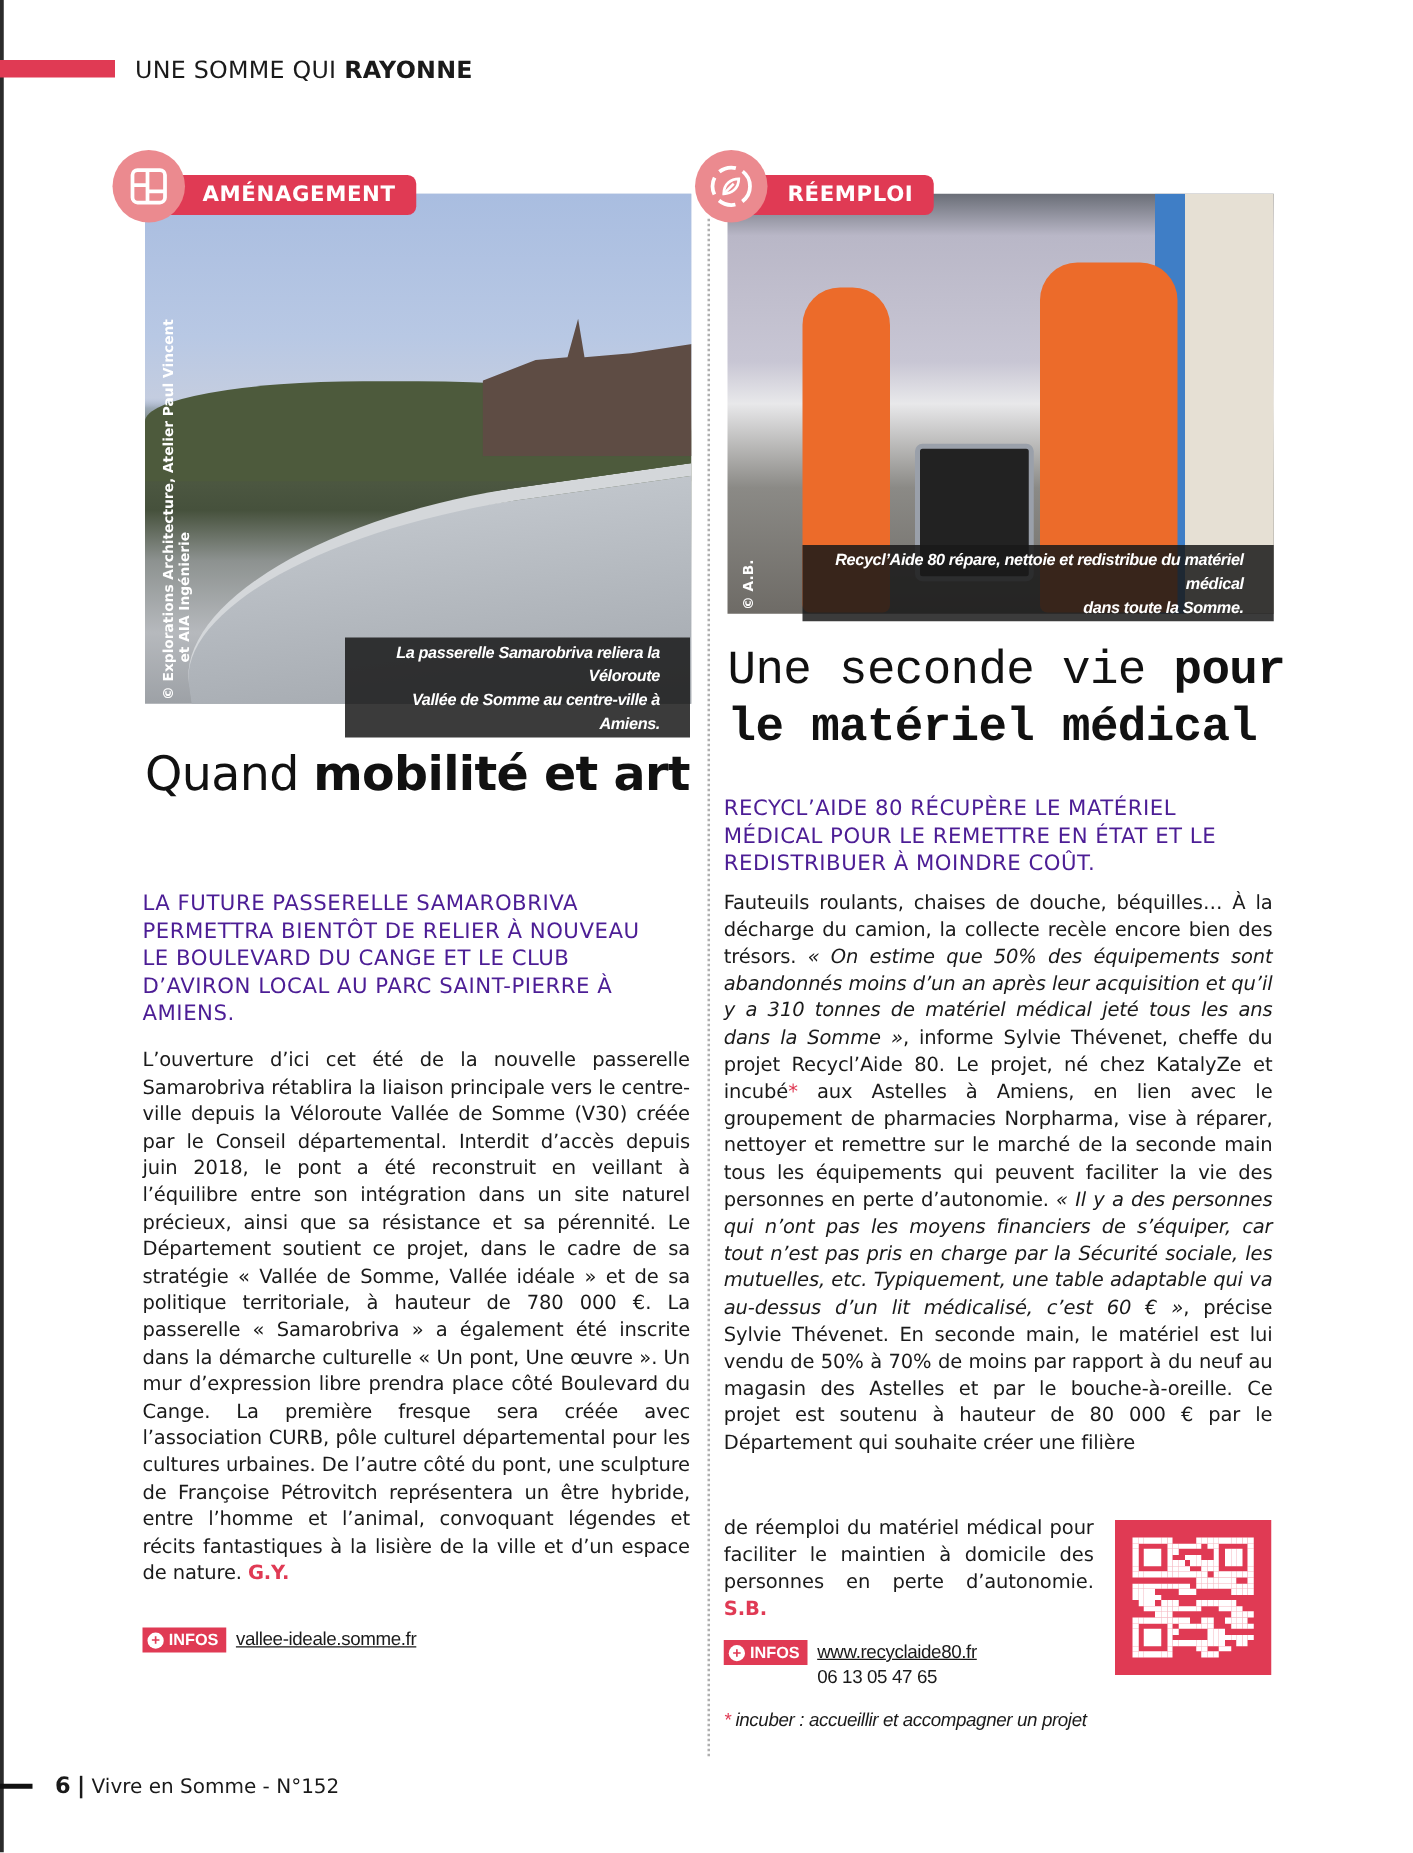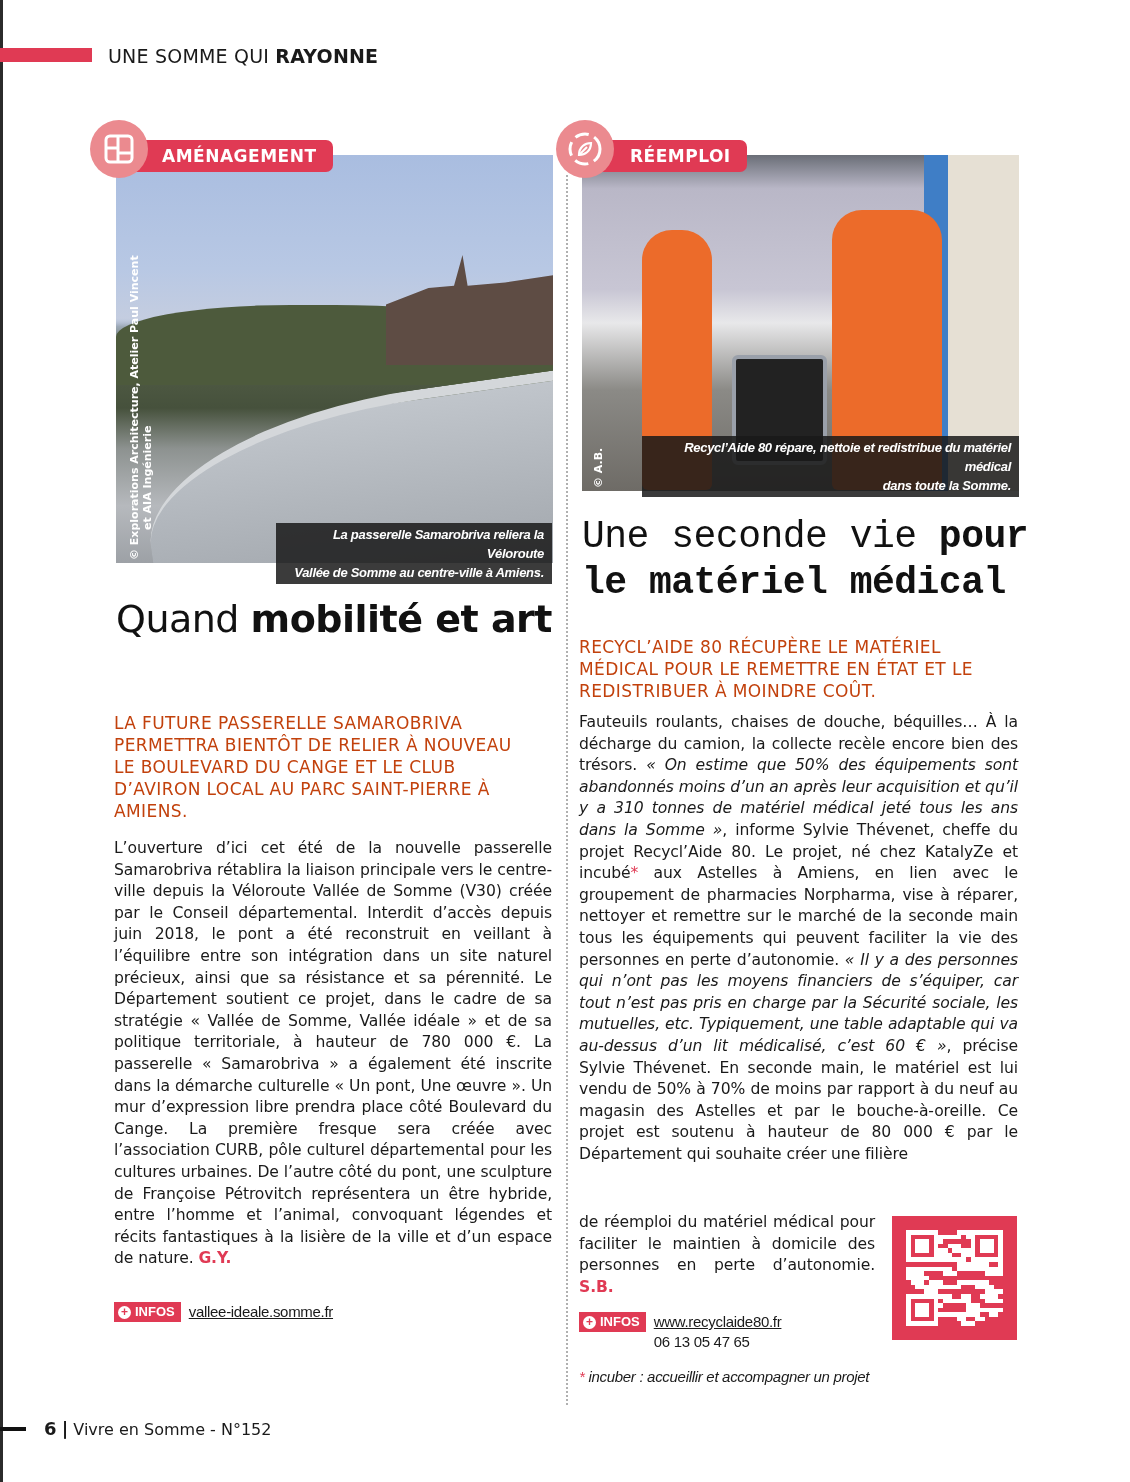--- a/index.html
+++ b/index.html
@@ -22,36 +22,36 @@
   .photo-bridge { left: 116px; top: 155px; width: 437px; height: 408px;
     background:
       linear-gradient(180deg, #a9bde0 0%, #b8c8e4 28%, #c4cde0 40%, rgba(0,0,0,0) 42%),
       linear-gradient(180deg, #b5c2dc 0%, #b5c2dc 40%, #556048 48%, #46513c 62%, #8d9290 72%, #b6b9bd 86%, #9da1a6 100%); }
   .cathedral { position: absolute; left: 270px; top: 100px; width: 170px; height: 110px; background: #5e4c44; clip-path: polygon(0 45%, 25% 30%, 40% 28%, 45% 0, 48% 28%, 70% 25%, 100% 18%, 100% 100%, 0 100%); }
   .trees { position: absolute; left: 0; top: 150px; width: 437px; height: 80px; background: #4d5a3c; border-radius: 40% 50% 0 0; }
   .bridge-deck { position: absolute; left: 30px; top: 240px; width: 480px; height: 200px; border-top: 10px solid #d4d7da; border-radius: 60% 0 0 0; background: linear-gradient(180deg, #c0c5cb, #a0a5ab); transform: rotate(-8deg); }
   .photo-credit-v { position: absolute; left: 128px; top: 560px; transform-origin: left top; transform: rotate(-90deg);
     font-size: 11px; font-weight: bold; color: #fff; white-space: nowrap; line-height: 13px; }
   .caption { position: absolute; background: rgba(25,25,25,0.85); color: #fff; font-style: italic; font-weight: bold;
-             font-size: 13px; line-height: 19px; text-align: right; padding: 2px 8px; font-family: "Liberation Sans", sans-serif; letter-spacing: -0.3px; }
+             font-size: 13px; line-height: 19px; text-align: right; padding: 2px 24px; font-family: "Liberation Sans", sans-serif; letter-spacing: -0.3px; }
 
   .photo-workers { left: 582px; top: 155px; width: 437px; height: 336px;
     background: linear-gradient(180deg, #6a6e77 0%, #b9b7c7 10%, #c8c6d4 40%, #e8e8ea 50%, #8b8a86 70%, #6e6b66 100%); }
   .worker { position: absolute; background: #ec6b2a; border-radius: 30px 30px 6px 6px; }
   .locker { position: absolute; right: 0; top: 0; width: 95px; height: 336px; background: linear-gradient(90deg, #3f7ec6 0 25%, #e6e0d4 25% 100%); }
   .chair { position: absolute; left: 150px; top: 200px; width: 95px; height: 110px; background: #222; border: 4px solid #9aa0aa; border-radius: 6px; }
 
   .dotted-sep { position: absolute; left: 566px; top: 175px; width: 0; height: 1230px; border-left: 2px dotted #b0b0b0; }
 
   
   .headline { position: absolute; font-size: 38px; line-height: 46px; color: #111; letter-spacing: -0.5px; }
   .headline .light { font-weight: normal; }
   .headline .bold { font-weight: bold; }
 
-  .chapo { position: absolute; font-size: 17px; line-height: 22px; color: #c2410c; letter-spacing: 0.4px; text-transform: uppercase; }
+  .chapo { position: absolute; font-size: 17px; line-height: 22px; color: #4c1d95; letter-spacing: 0.4px; text-transform: uppercase; }
   .body { position: absolute; font-size: 15.6px; line-height: 21.6px; color: #1a1a1a; text-align: justify; letter-spacing: -0.1px; }
   .body i { font-style: italic; }
   .sig { color: #e03a54; font-weight: bold; }
   .ast { color: #e03a54; }
 
   .infos { position: absolute; display: flex; align-items: flex-start; gap: 8px; }
   .infos-badge { background: #e03a54; color: #fff; font-weight: bold; font-size: 13px; height: 20px; line-height: 20px;
                  padding: 0 6px 0 4px; display: flex; align-items: center; gap: 4px; font-family: "Liberation Sans", sans-serif; }
   .plus { width: 13px; height: 13px; border-radius: 50%; background: #fff; color: #e03a54; font-size: 12px; line-height: 13px;
           text-align: center; font-weight: bold; }
@@ -82,21 +82,21 @@
 
 <div class="photo photo-bridge">
   <div class="trees"></div>
   <div class="cathedral"></div>
   <div class="bridge-deck"></div>
 </div>
 <div class="photo-credit-v">
   <div>© Explorations Architecture, Atelier Paul Vincent</div>
   <div style="padding-left:30px">et AIA Ingénierie</div>
 </div>
-<div class="caption" style="left:276px; top:510px; width:276px;margin-top:13px;">
+<div class="caption" style="left:276px; top:510px; width:276px;">
   <div>La passerelle Samarobriva reliera la Véloroute</div>
   <div>Vallée de Somme au centre-ville à Amiens.</div>
 </div>
 
 <div class="badge" style="left:118px; top:140px;"><span>AMÉNAGEMENT</span></div>
 <div class="badge-circle" style="left:90px; top:120px;">
   <svg width="30" height="30" viewBox="0 0 30 30">
       <rect x="2" y="2" width="26" height="26" rx="4" fill="none" stroke="#fff" stroke-width="3"></rect>
       <line x1="14" y1="2" x2="14" y2="28" stroke="#fff" stroke-width="3"></line>
       <line x1="2" y1="14" x2="14" y2="14" stroke="#fff" stroke-width="3"></line>

